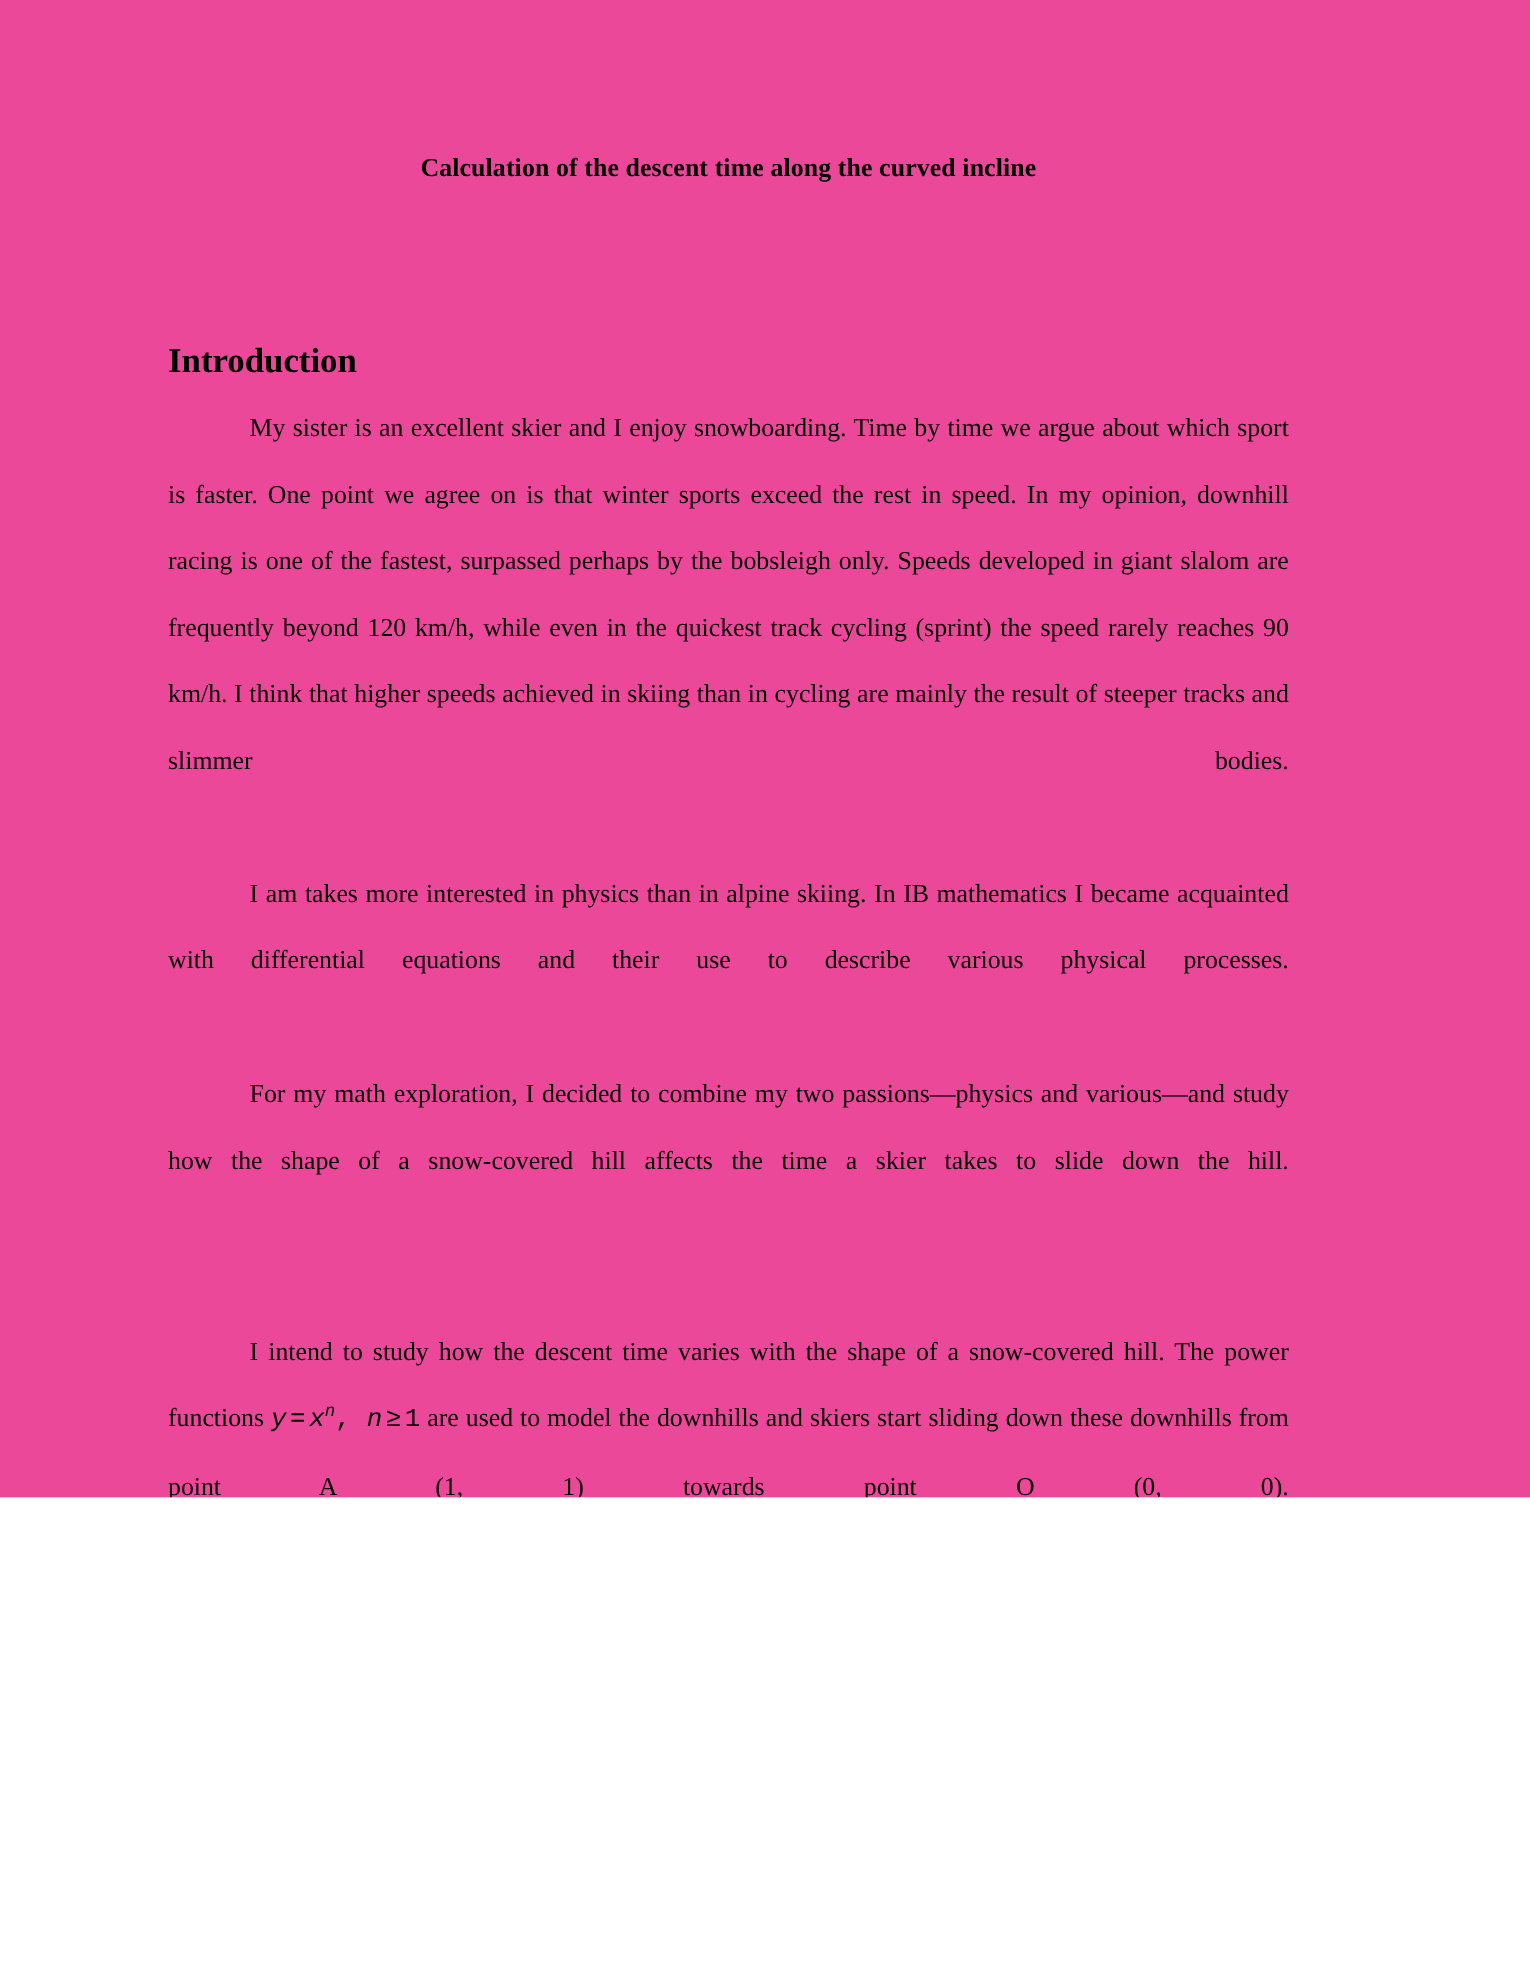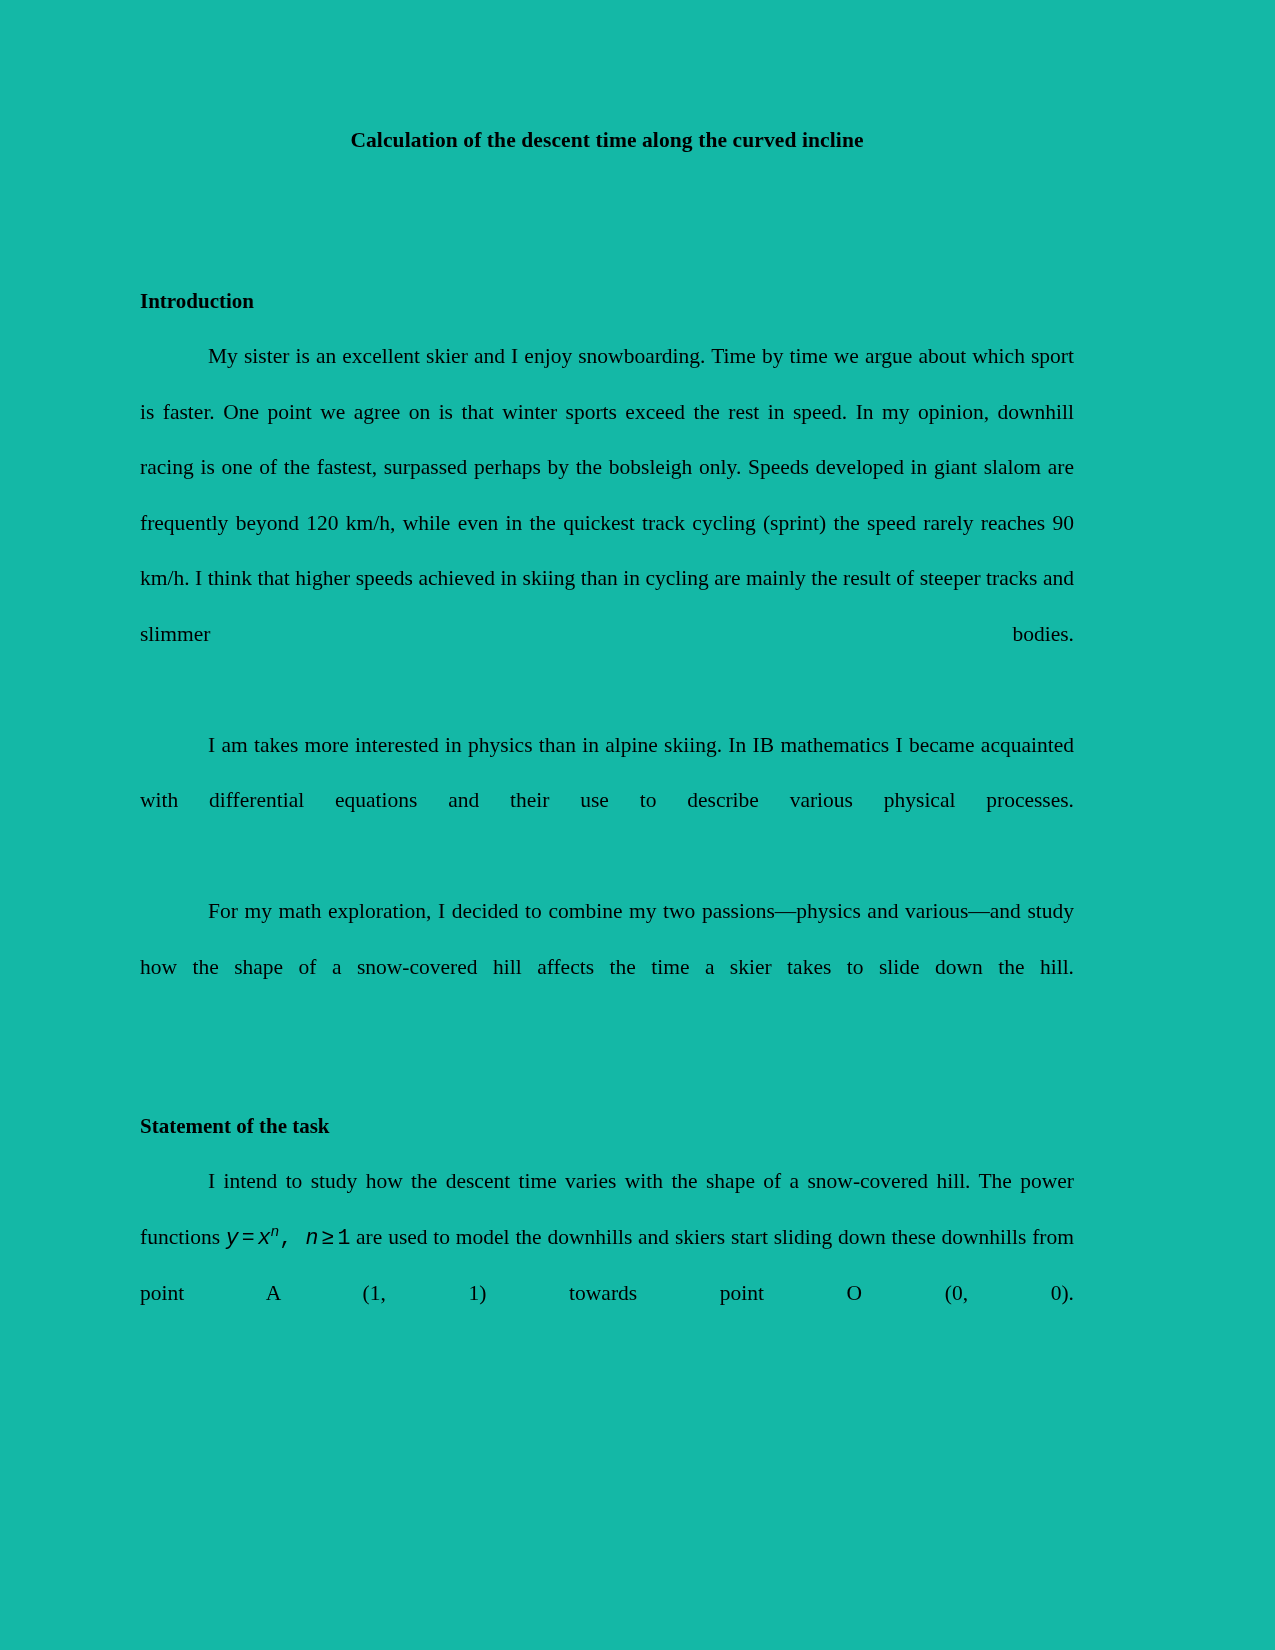--- a/index.html
+++ b/index.html
@@ -7,23 +7,23 @@
     padding: 0;
     background: #ffffff;
   }
   body {
     font-family: "Liberation Serif", "DejaVu Serif", serif;
     color: #000000;
   }
   .page {
     position: relative;
     width: 1275px;
-    height: 1650px;
+    height: 1248px;
     margin: 0 auto;
-    background: #14b8a6;
+    background: #ec4899;
     box-sizing: border-box;
     overflow: hidden;
   }
   .content {
     position: absolute;
     left: 140px;
     top: 128px;
     width: 934px;
   }
   .doc-title {
@@ -43,21 +43,21 @@
     text-align: justify;
     text-justify: inter-word;
     margin: 0;
     -webkit-hyphens: none;
     hyphens: none;
   }
   p.indent {
     text-indent: 68px;
   }
   h2.section {
-    font-size: 21px;
+    font-size: 29px;
     font-weight: bold;
     line-height: 55.5px;
     margin: 0;
     text-align: left;
   }
   .strong-lead {
     font-weight: bold;
   }
   .math {
     font-family: Liberation Mono, monospace;
@@ -104,18 +104,17 @@
     <h2 class="section">Introduction</h2>
 
     <p class="body indent">My sister is an excellent skier and I enjoy snowboarding. Time by time we argue about which sport is faster. One point we agree on is that winter sports exceed the rest in speed. In my opinion, downhill racing is one of the fastest, surpassed perhaps by the bobsleigh only. Speeds developed in giant slalom are frequently beyond 120 km/h, while even in the quickest track cycling (sprint) the speed rarely reaches 90 km/h. I think that higher speeds achieved in skiing than in cycling are mainly the result of steeper tracks and slimmer bodies.</p>
 
     <p class="body indent">I am takes more interested in physics than in alpine skiing. In IB mathematics I became acquainted with differential equations and their use to describe various physical processes.</p>
 
     <p class="body indent">For my math exploration, I decided to combine my two passions—physics and various—and study how the shape of a snow-covered hill affects the time a skier takes to slide down the hill.</p>
 
     <div class="spacer-section"></div>
 
-    <h2 class="section">Statement of the task</h2>
 
     <p class="body indent"><span>I intend to study how the descent time varies with the shape of a snow-covered hill. The power functions </span><span class="math"><span>y</span><span class="op">=</span><span>x</span><sup>n</sup><span class="num">, </span><span>n</span><span class="op">≥</span><span class="num">1</span></span><span> are used to model the downhills and skiers start sliding down these downhills from point A (1, 1) towards point O (0, 0).</span></p>
 
   </div>
 </div>
 
 </body></html>

